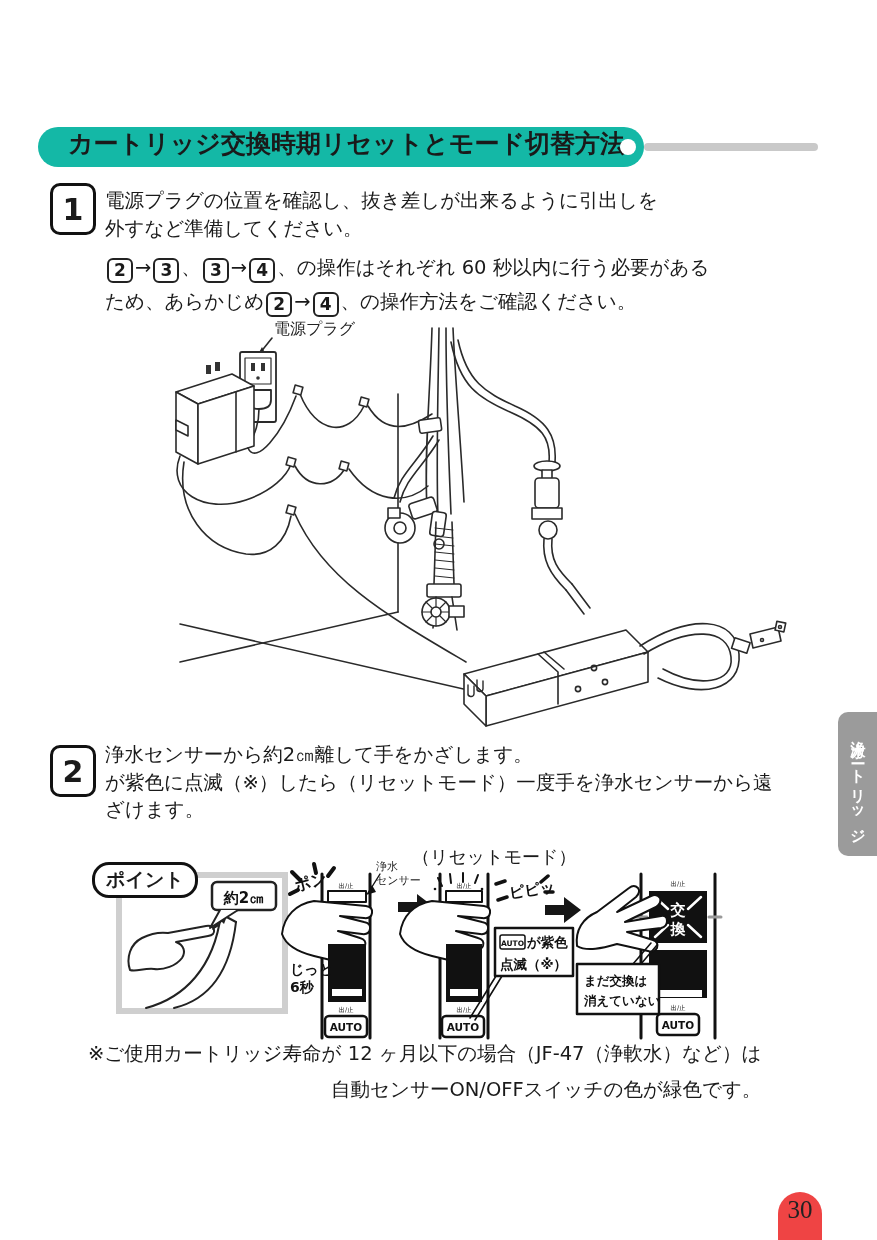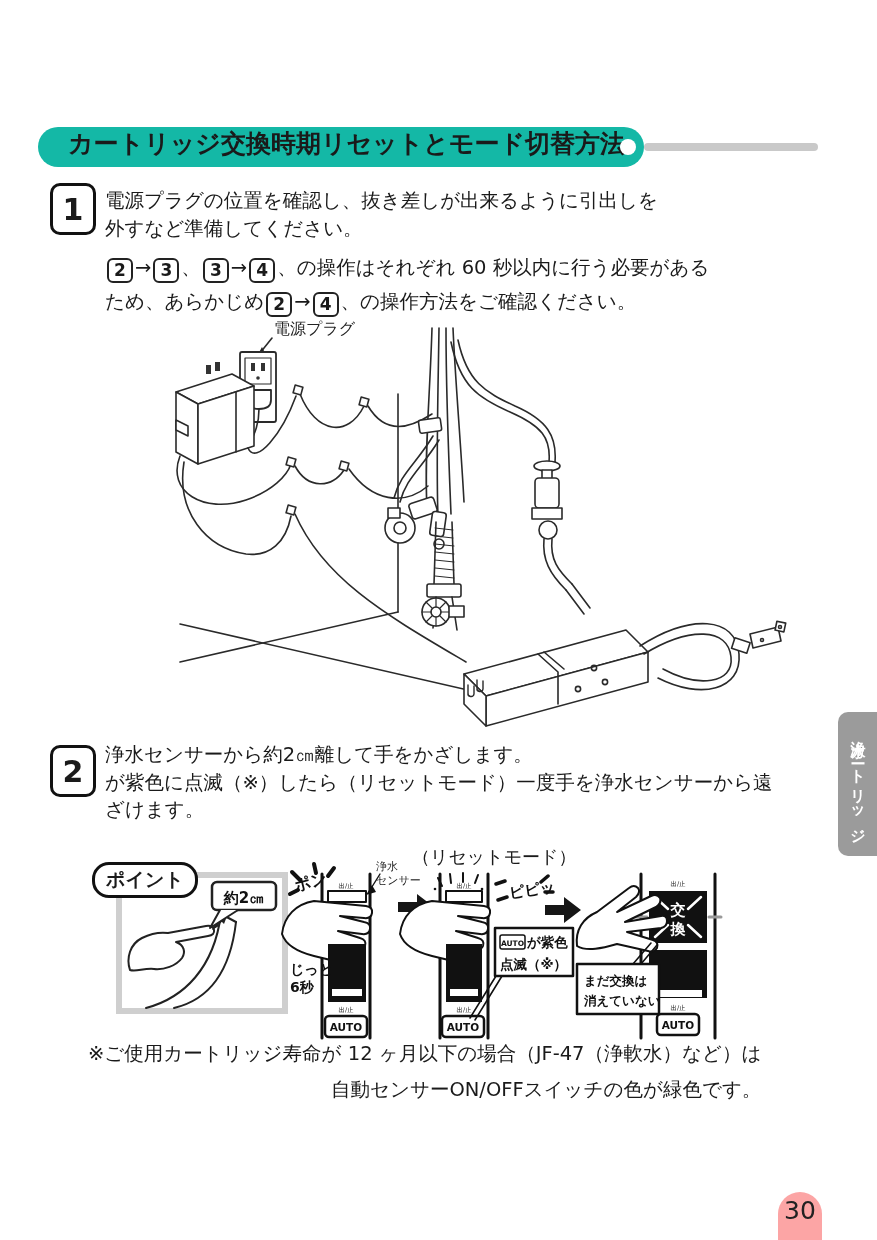--- a/index.html
+++ b/index.html
@@ -30,22 +30,22 @@
               display:flex;align-items:center;justify-content:center;font-size:19px;font-weight:bold;z-index:10;}
   .resetmode{left:412px;top:845px;font-size:18px;font-weight:500;}
   .sensorlabel{left:376px;top:860px;font-size:11px;line-height:14px;font-weight:500;z-index:5;}
   .sensorlabel span{display:block;}
 
   .notetext{font-size:19.5px;line-height:28px;white-space:nowrap;font-weight:500;}
 
   .side-tab{left:838px;top:712px;width:39px;height:144px;background:#9b9b9b;border-radius:10px 0 0 10px;
             color:#fff;writing-mode:vertical-rl;font-size:15px;font-weight:bold;letter-spacing:3px;
             display:flex;align-items:center;justify-content:center;}
-  .page-tab{left:778px;top:1192px;width:44px;height:48px;background:#fca5a5;border-radius:22px 22px 0 0;
-            display:flex;justify-content:center;font-size:25px;color:#222;padding-top:4px;box-sizing:border-box;}
+  .page-tab{left:778px;top:1192px;width:44px;height:48px;background:#ef4444;border-radius:22px 22px 0 0;
+            display:flex;justify-content:center;font-size:25px;color:#222;padding-top:4px;box-sizing:border-box;font-family:Liberation Serif, serif;}
 
   svg{overflow:visible;}
   svg text{font-family:"DejaVu Sans","Liberation Sans",sans-serif;}
 </style>
 </head>
 <body>
 
 <div class="page">
 
   <div class="abs title-pill">

